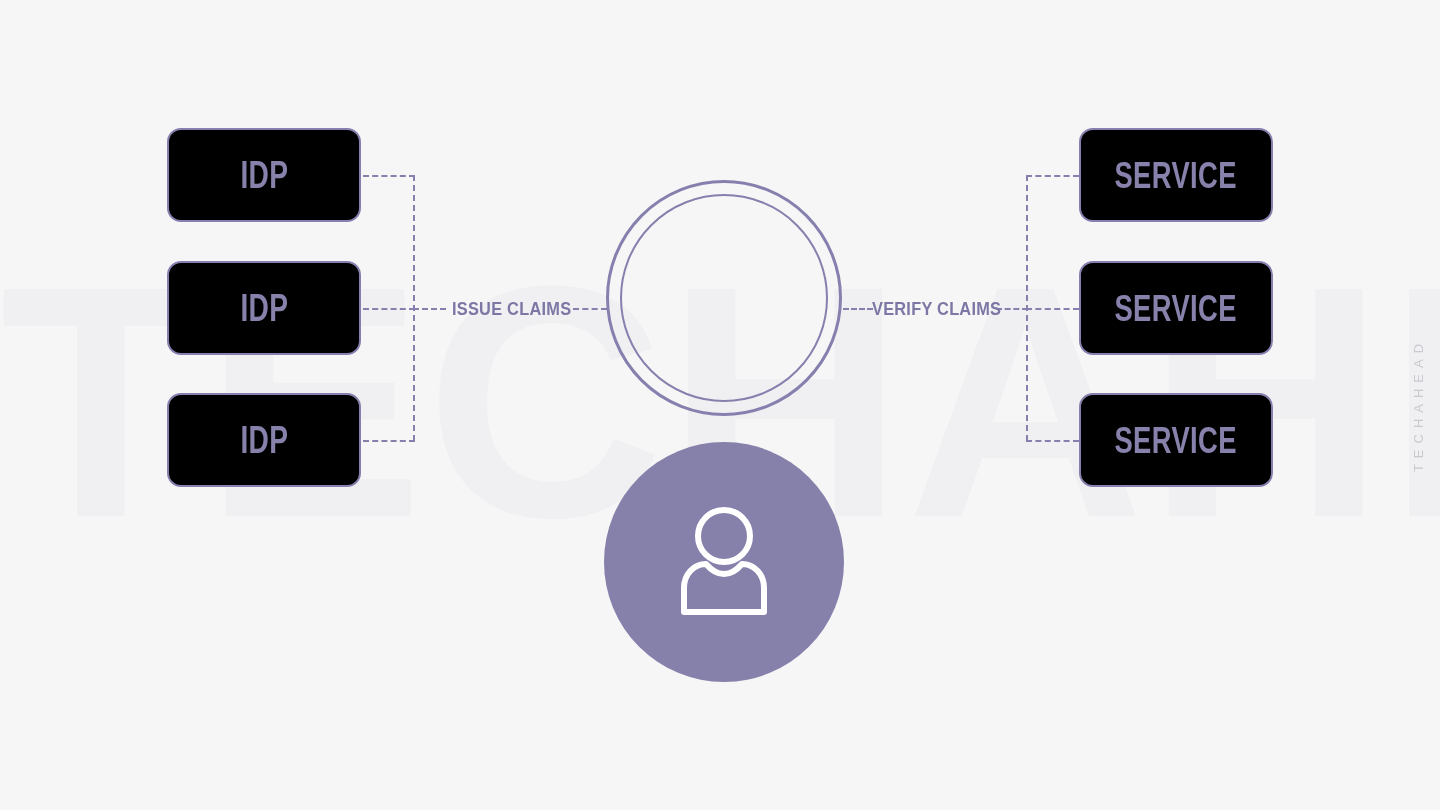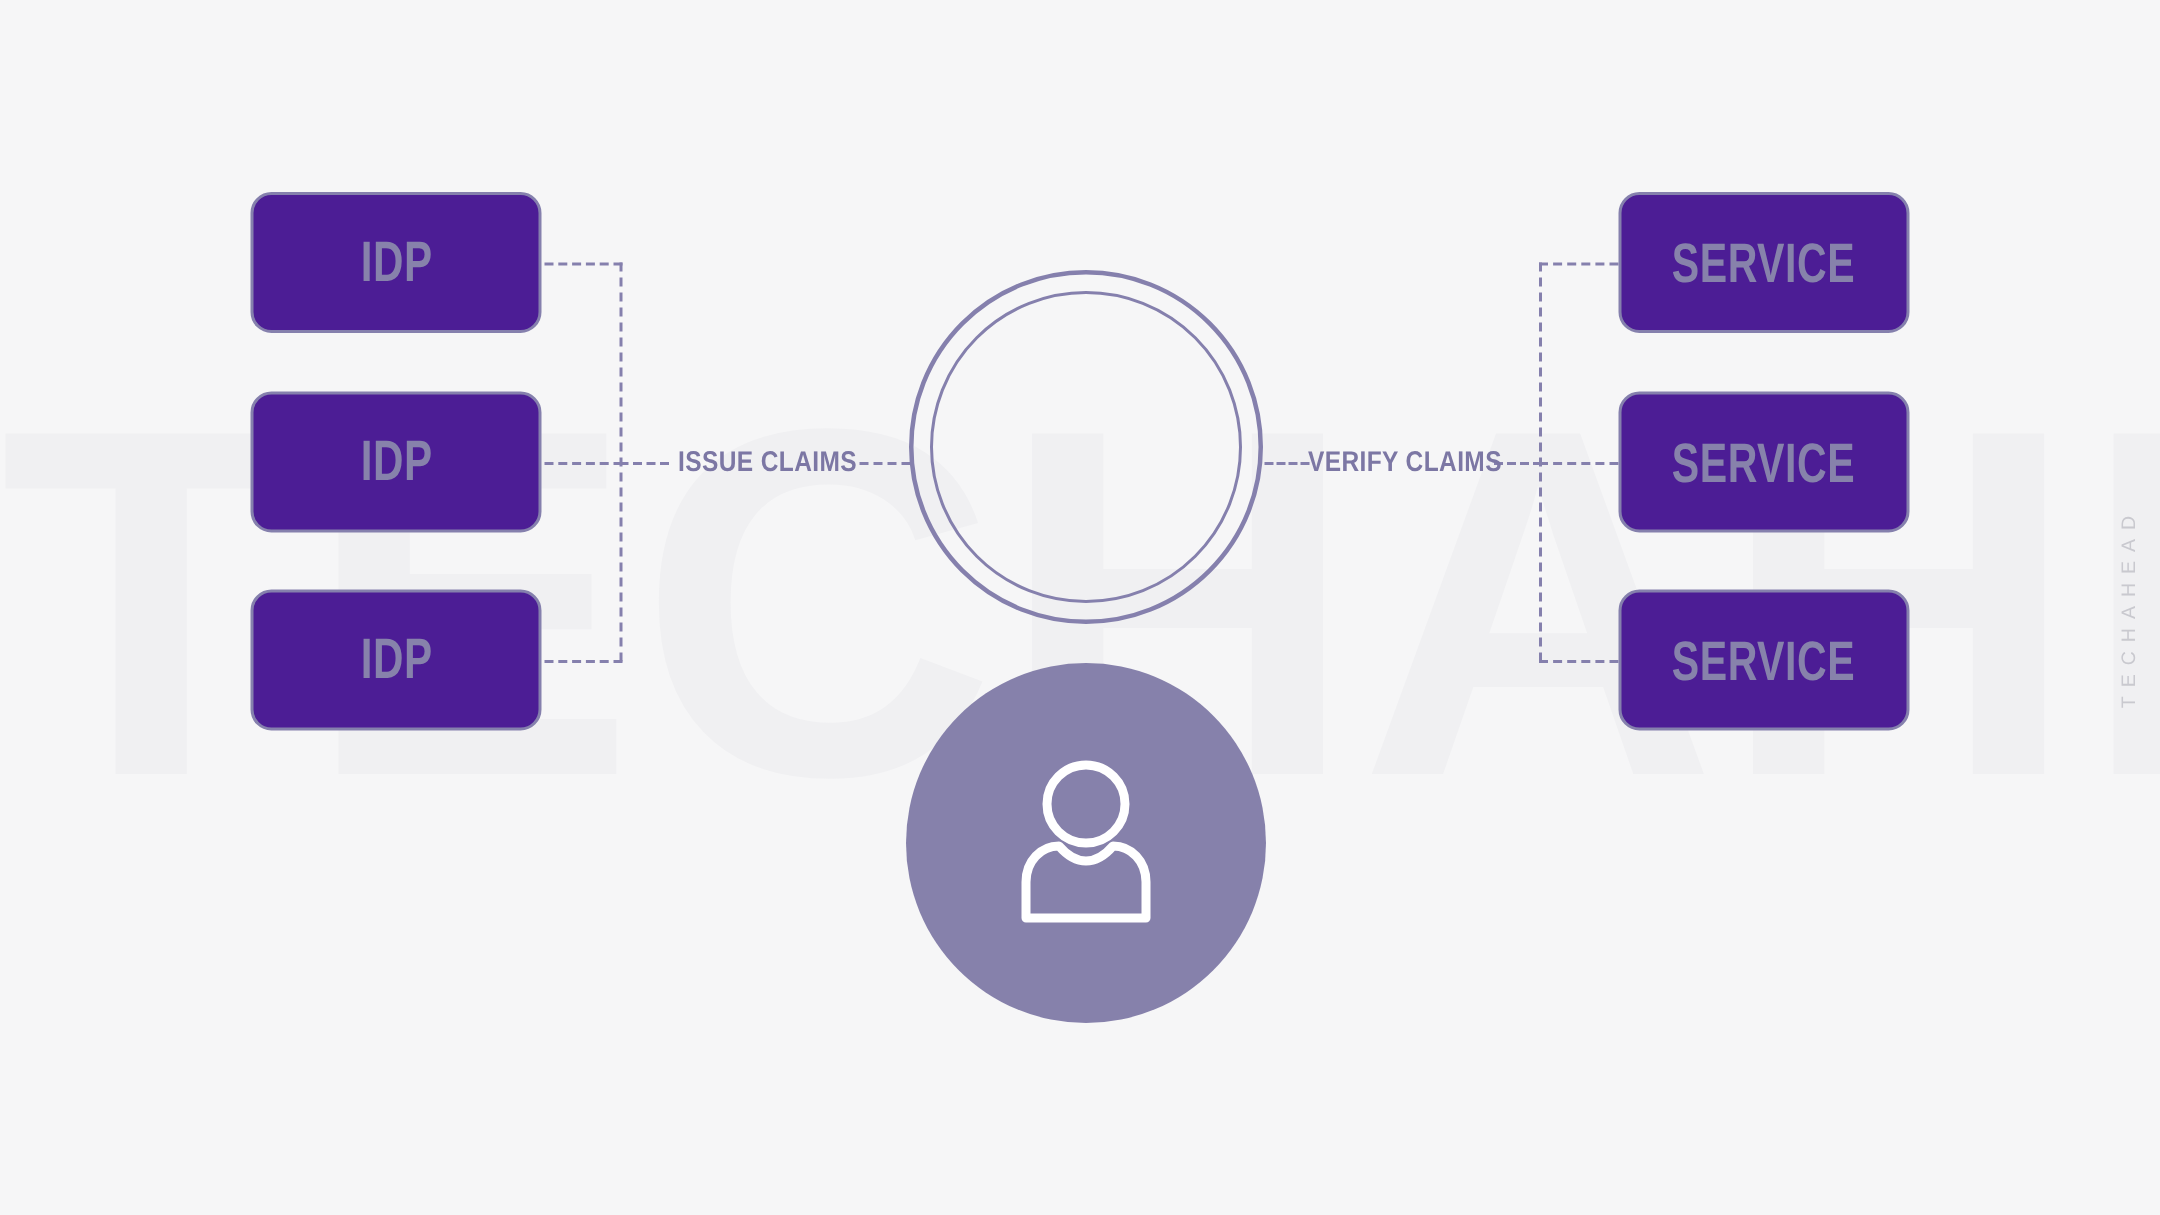--- a/index.html
+++ b/index.html
@@ -56,21 +56,21 @@
     white-space: nowrap;
   }
 
   
   .node-box {
     position: absolute;
     width: 194px;
     height: 94px;
     border: 2px solid #8580ad;
     border-radius: 14px;
-    background: #4c1d95;
+    background: #000000;
     display: flex;
     align-items: center;
     justify-content: center;
     box-sizing: border-box;
   }
   .node-label {
     font-family: "Liberation Sans", sans-serif;
     font-weight: bold;
     font-size: 38px;
     letter-spacing: 0.5px;

